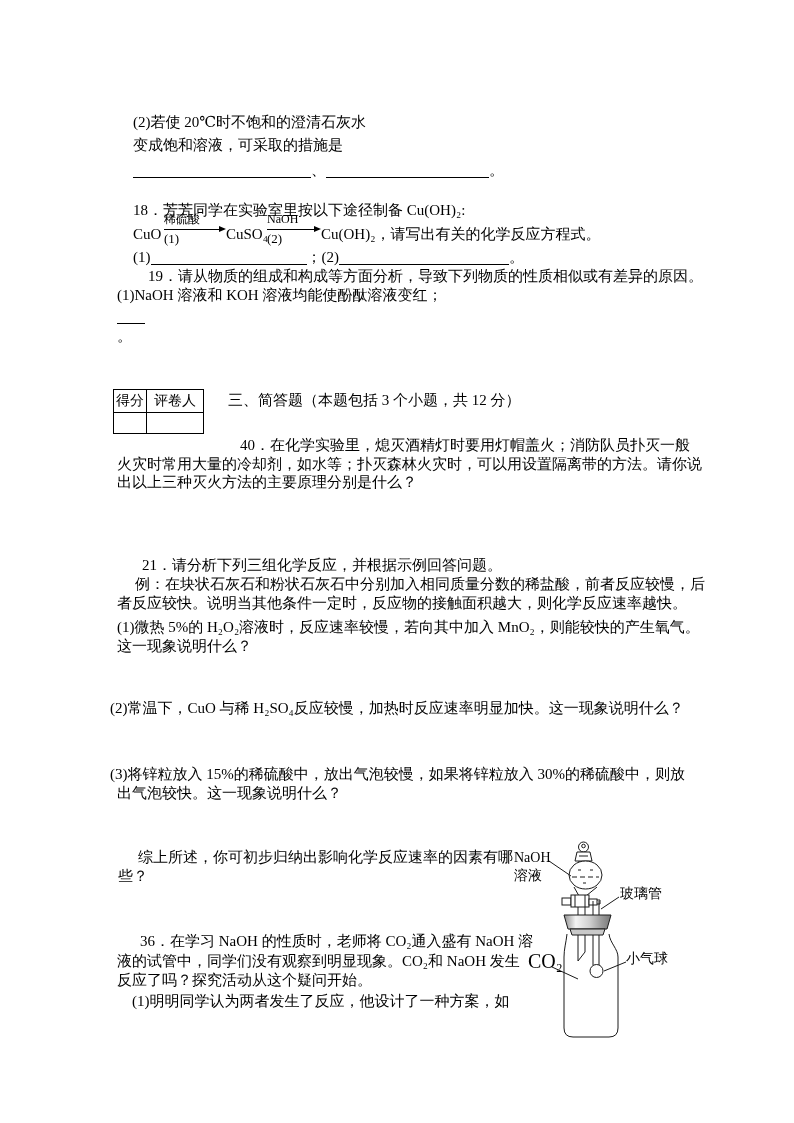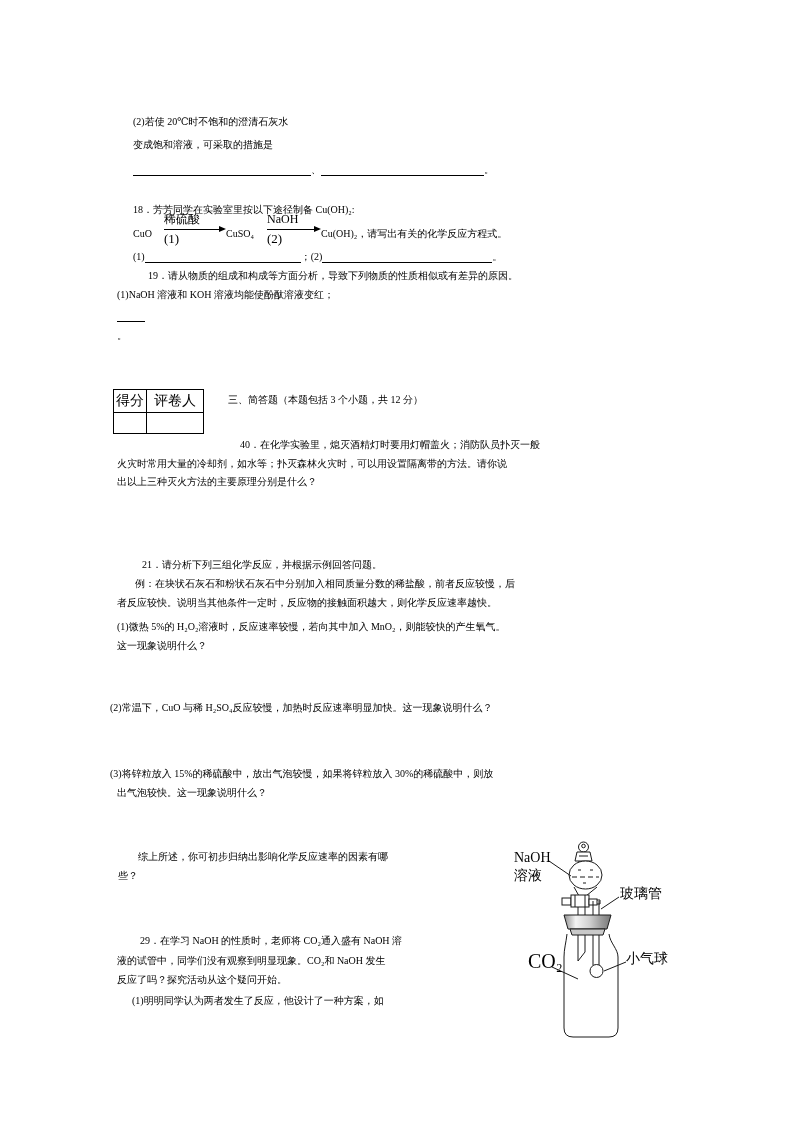--- a/index.html
+++ b/index.html
@@ -1,21 +1,21 @@
 <!DOCTYPE html>
 <html><head>
 <meta charset="utf-8">
 <style>
   html,body{margin:0;padding:0}
   body{
     width:794px;height:1123px;background:#ffffff;position:relative;
     font-family:"Liberation Serif","DejaVu Serif",serif;color:#000;
     overflow:hidden;
   }
-  .ln{position:absolute;white-space:nowrap;font-size:10px;line-height:20px}
+  .ln{position:absolute;white-space:nowrap;font-size:15px;line-height:20px}
   .blank{display:inline-block;border-bottom:1px solid #000;height:15px;vertical-align:-3px}
   .score-table{position:absolute;left:113px;top:389px;border-collapse:collapse;table-layout:fixed}
   .score-table td{border:1px solid #000;font-size:14px;text-align:center;padding:0;
     font-family:Liberation Sans, sans-serif}
   .rxn-arrow{position:absolute;text-align:left}
   .rxn-arrow .reagent{font-size:12px;line-height:14px}
   .rxn-arrow .shaft{height:0;border-top:1px solid #000;margin-top:3px;position:relative}
   .rxn-arrow .shaft::after{content:"";position:absolute;right:-2px;top:-4px;width:0;height:0;
     border-left:7px solid #000;border-top:3.5px solid transparent;border-bottom:3.5px solid transparent}
   .rxn-arrow .step{font-size:13px;line-height:14px;margin-top:2px}
@@ -75,21 +75,21 @@
 <div class="ln" style="left:135px;top:574px">例：在块状石灰石和粉状石灰石中分别加入相同质量分数的稀盐酸，前者反应较慢，后</div>
 <div class="ln" style="left:117px;top:593px">者反应较快。说明当其他条件一定时，反应物的接触面积越大，则化学反应速率越快。</div>
 <div class="ln" style="left:117px;top:617px">(1)微热 5%的 H₂O₂溶液时，反应速率较慢，若向其中加入 MnO₂，则能较快的产生氧气。</div>
 <div class="ln" style="left:117px;top:636px">这一现象说明什么？</div>
 <div class="ln" style="left:110px;top:698px">(2)常温下，CuO 与稀 H₂SO₄反应较慢，加热时反应速率明显加快。这一现象说明什么？</div>
 <div class="ln" style="left:110px;top:764px">(3)将锌粒放入 15%的稀硫酸中，放出气泡较慢，如果将锌粒放入 30%的稀硫酸中，则放</div>
 <div class="ln" style="left:117px;top:783px">出气泡较快。这一现象说明什么？</div>
 <div class="ln" style="left:138px;top:847px">综上所述，你可初步归纳出影响化学反应速率的因素有哪</div>
 <div class="ln" style="left:118px;top:866px">些？</div>
 
-<div class="ln" style="left:140px;top:931px">29．在学习 NaOH 的性质时，老师将 CO₂通入盛有 NaOH 溶</div>
+<div class="ln" style="left:140px;top:931px">36．在学习 NaOH 的性质时，老师将 CO₂通入盛有 NaOH 溶</div>
 <div class="ln" style="left:117px;top:951px">液的试管中，同学们没有观察到明显现象。CO₂和 NaOH 发生</div>
 <div class="ln" style="left:117px;top:970px">反应了吗？探究活动从这个疑问开始。</div>
 <div class="ln" style="left:132px;top:991px">(1)明明同学认为两者发生了反应，他设计了一种方案，如</div>
 
 <svg style="position:absolute;left:505px;top:832px" width="200" height="232" viewBox="505 832 200 232" fill="none" stroke="#1a1a1a" stroke-width="1">
   <defs>
     <linearGradient id="bungGrad" x1="0" y1="0" x2="1" y2="0">
       <stop offset="0" stop-color="#8f8f8f"></stop>
       <stop offset="0.25" stop-color="#f4f4f4"></stop>
       <stop offset="0.55" stop-color="#cfcfcf"></stop>

